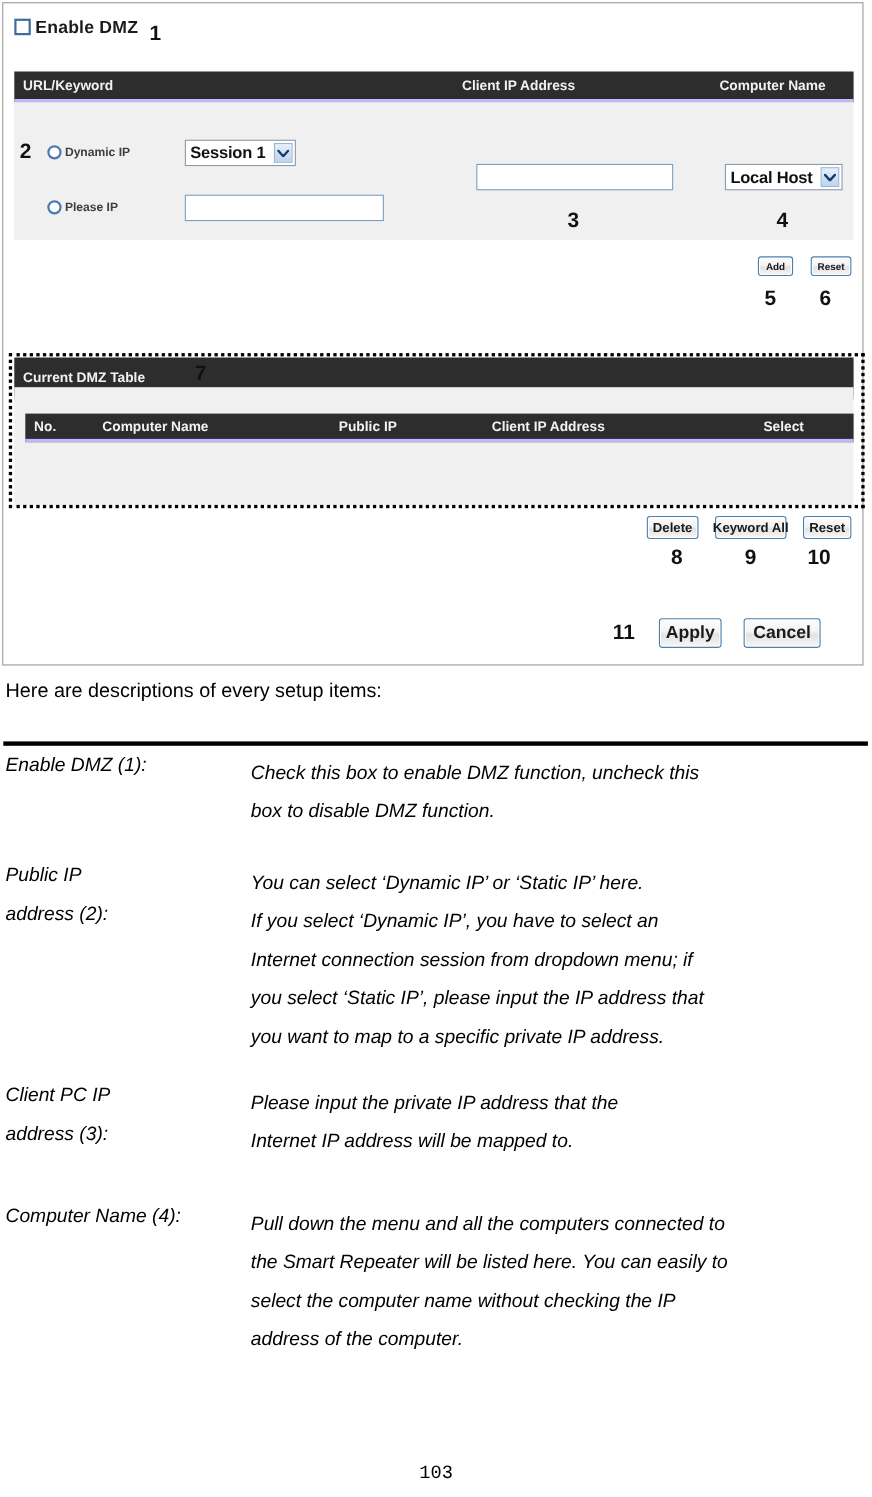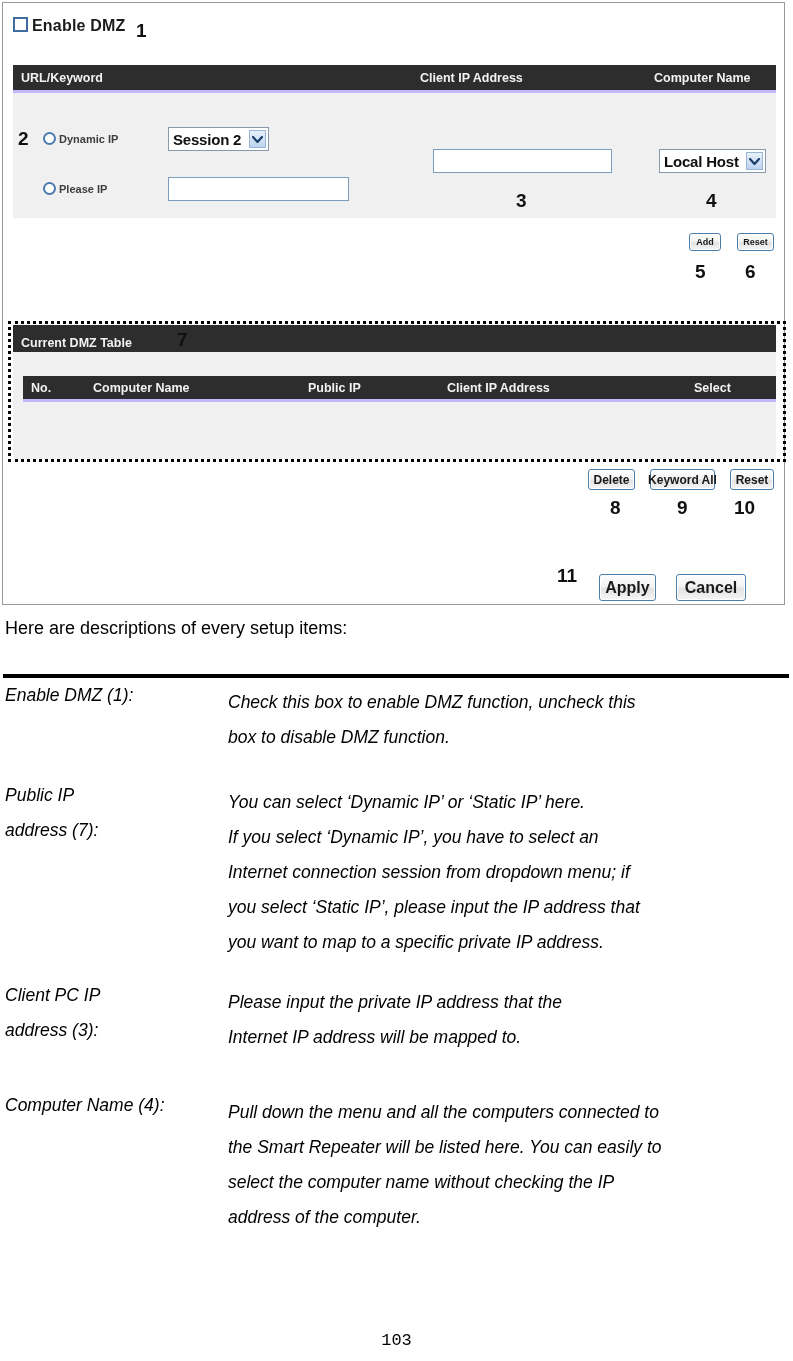--- a/index.html
+++ b/index.html
@@ -159,21 +159,21 @@
     display: flex;
     align-items: center;
     justify-content: center;
     color: #1a1a1a;
     font-weight: bold;
     white-space: nowrap;
     box-shadow: 0 0 0 1px #ffffff inset;
   }
   .btn.sm { font-size: 9px; }
   .btn.md { font-size: 12px; }
-  .btn.lg { font-size: 16px; margin-top: 12px; }
+  .btn.lg { font-size: 16px; }
 
   
   .dotted {
     position: absolute;
     border: 3px dotted #000000;
     box-sizing: border-box;
     pointer-events: none;
   }
 
   
@@ -252,21 +252,21 @@
   <div class="formbody" style="left:10px; top:90px; width:763px; height:125px;"></div>
 
   <span class="callout" style="left:15px; top:125px;">2</span>
 
   <div class="radio-row" style="left:40px; top:129px;">
     <span class="radio"></span>
     <span class="radio-label">Dynamic IP</span>
   </div>
 
   <div class="sel" style="left:165px; top:124px; width:101px; height:24px;">
-    <span class="seltext">Session 2</span>
+    <span class="seltext">Session 1</span>
     <span class="arrowbox">
       <svg width="11" height="7" viewBox="0 0 11 7">
           <path d="M1 1 L5.5 6 L10 1" fill="none" stroke="#1b3f6b" stroke-width="2.2" stroke-linecap="round" stroke-linejoin="round"></path>
         </svg>
     </span>
   </div>
 
   <div class="radio-row" style="left:40px; top:179px;">
     <span class="radio"></span>
     <span class="radio-label">Please IP</span>
@@ -333,21 +333,21 @@
   <div class="defrow" style="top:80px;">
     <div class="term" style="top:0;">Enable DMZ (1):</div>
     <div class="desc" style="top:0;">
       <div>Check this box to enable DMZ function, uncheck this</div>
       <div>box to disable DMZ function.</div>
     </div>
   </div>
 
   <div class="defrow" style="top:180px;">
     <div class="term" style="top:0;">Public IP</div>
-    <div class="term" style="top:35px;">address (7):</div>
+    <div class="term" style="top:35px;">address (2):</div>
     <div class="desc" style="top:0;">
       <div>You can select ‘Dynamic IP’ or ‘Static IP’ here.</div>
       <div>If you select ‘Dynamic IP’, you have to select an</div>
       <div>Internet connection session from dropdown menu; if</div>
       <div>you select ‘Static IP’, please input the IP address that</div>
       <div>you want to map to a specific private IP address.</div>
     </div>
   </div>
 
   <div class="defrow" style="top:380px;">

